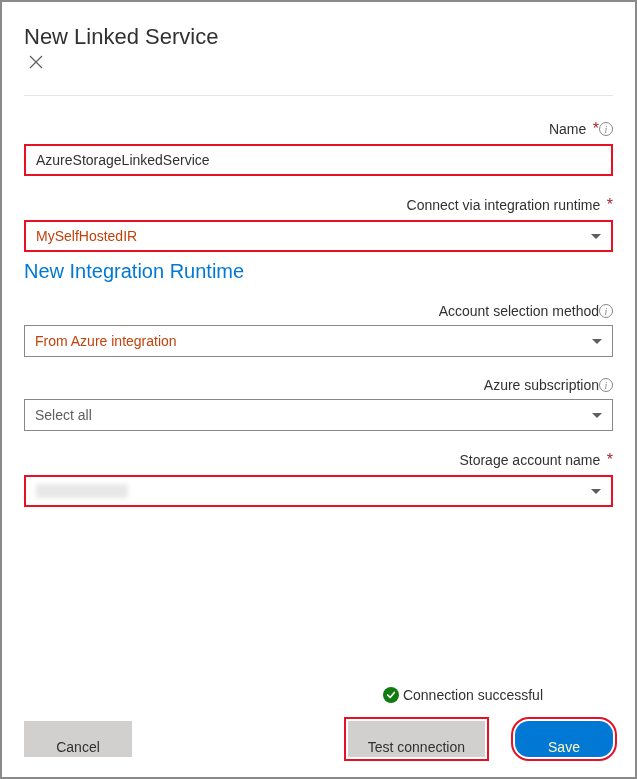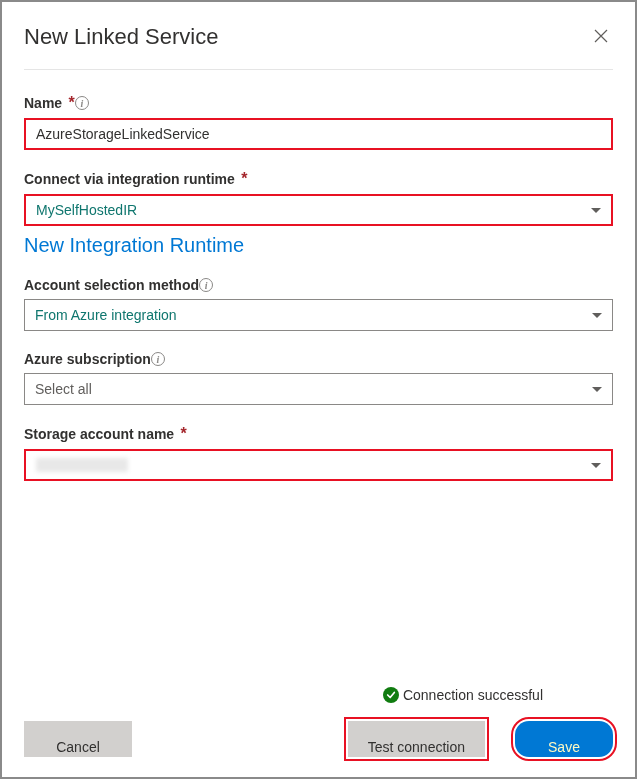--- a/index.html
+++ b/index.html
@@ -17,20 +17,21 @@
       height: 100%;
       display: flex;
       flex-direction: column;
     }
     .header {
       display: flex;
       justify-content: space-between;
       align-items: flex-start;
       padding-bottom: 18px;
       border-bottom: 1px solid #e5e5e5;
+      flex-direction: column;
     }
     .title {
       font-size: 22px;
       font-weight: 400;
       color: #323130;
     }
     .close-btn {
       font-size: 18px;
       color: #605e5c;
       cursor: pointer;
@@ -42,24 +43,23 @@
     .form-body {
       flex: 1;
       padding-top: 24px;
       overflow-y: auto;
     }
     .field {
       margin-bottom: 20px;
     }
     .label-row {
       display: flex;
-      justify-content: flex-start;
+      justify-content: flex-end;
       align-items: center;
       margin-bottom: 6px;
-      font-weight: bold;
     }
     .field-label {
       font-size: 14px;
       color: #323130;
     }
     .required { color: #a4262c; margin-left: 2px; }
     .info-icon {
       width: 14px; height: 14px;
       border: 1px solid #8a8886;
       border-radius: 50%;
@@ -91,21 +91,21 @@
       resize: none;
     }
     .select-box {
       height: 32px;
       display: flex;
       align-items: center;
       justify-content: space-between;
       padding: 0 10px;
       cursor: pointer;
     }
-    .select-text { font-size: 14px; color: #0f766e; }
+    .select-text { font-size: 14px; color: #c2410c; }
     .select-placeholder { color: #605e5c; }
     .caret {
       width: 0; height: 0;
       border-left: 5px solid transparent;
       border-right: 5px solid transparent;
       border-top: 5px solid #605e5c;
     }
     .link {
       color: #0078d4;
       font-size: 20px;

